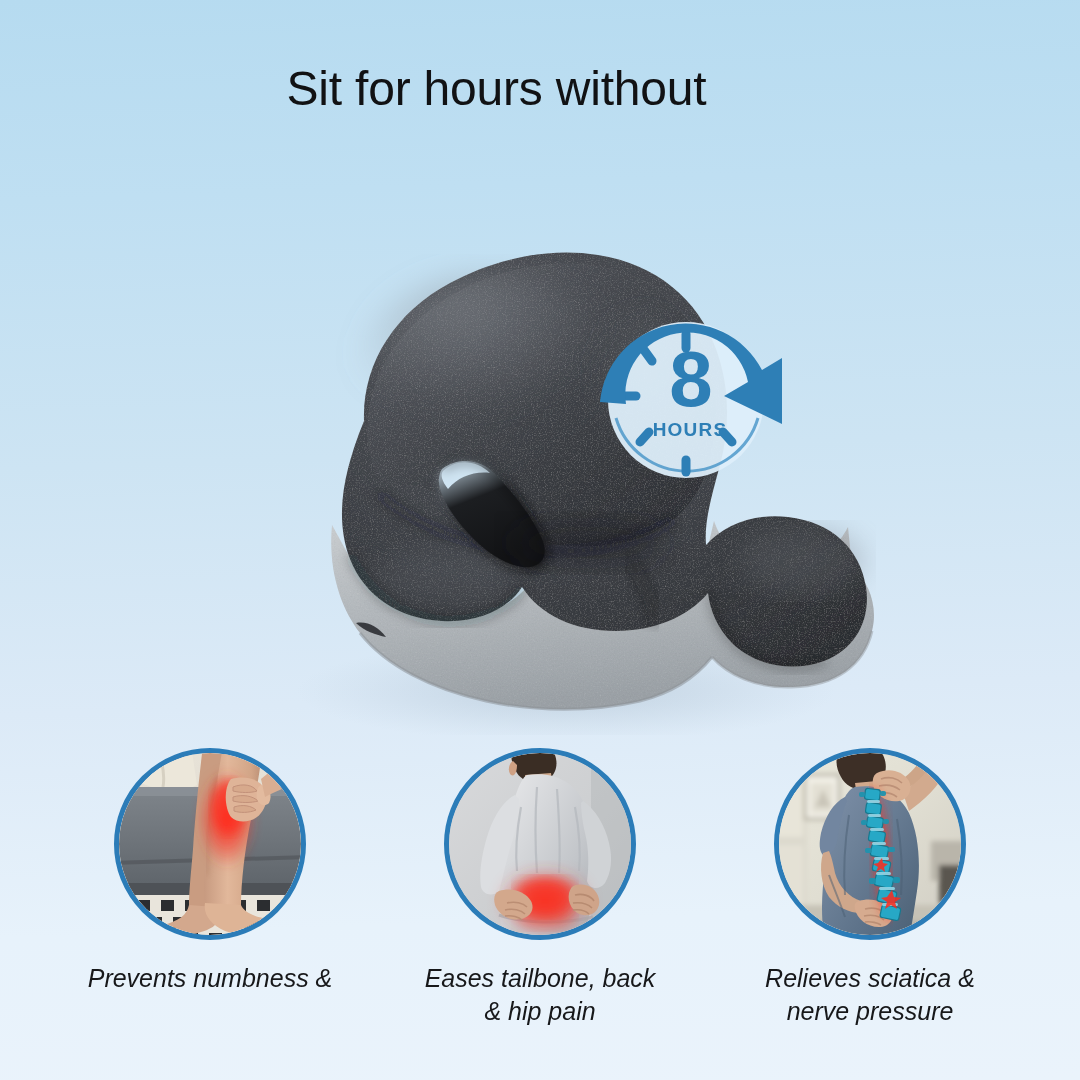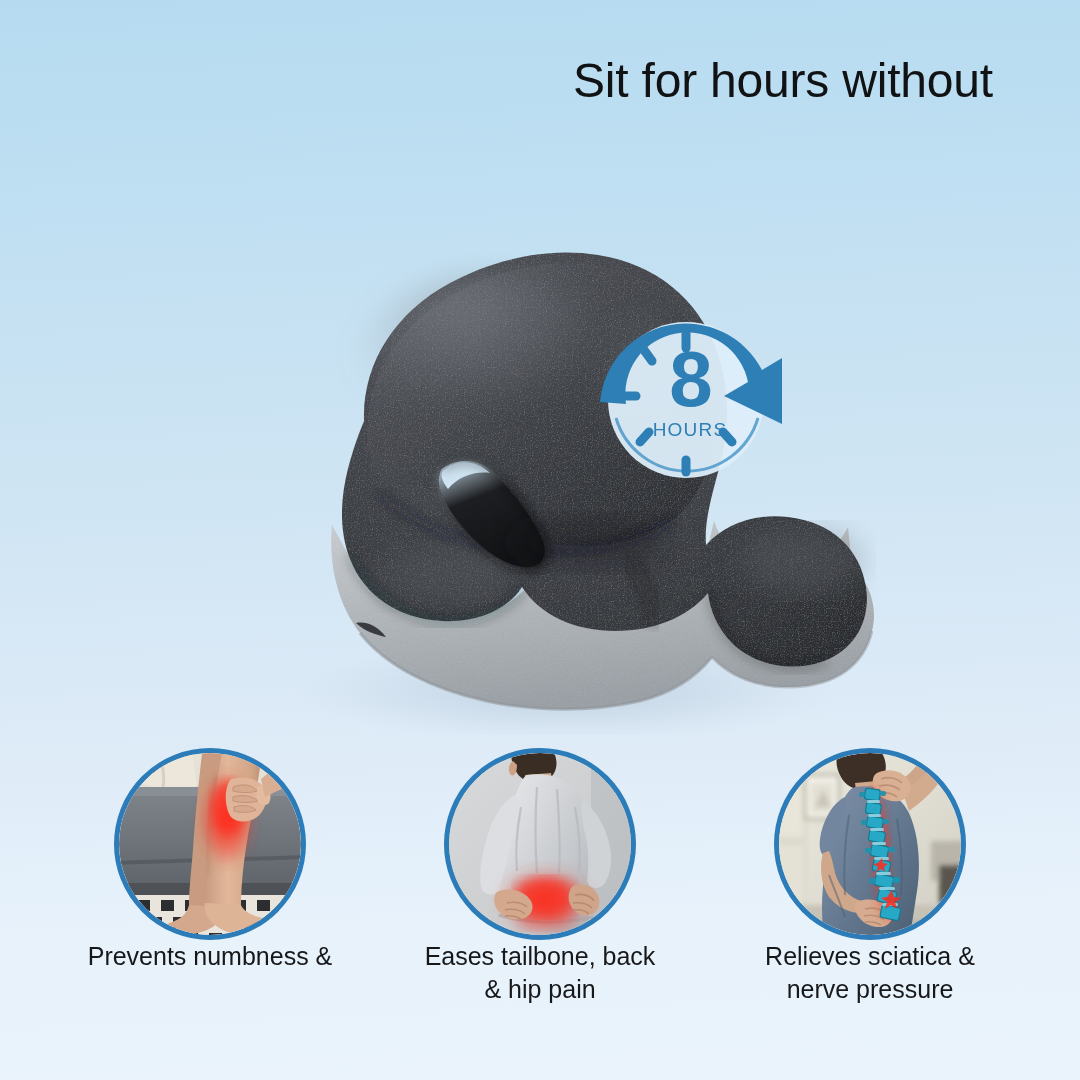--- a/index.html
+++ b/index.html
@@ -19,22 +19,22 @@
        #bfdff2 18%,
        #cde4f3 42%,
        #dceaf7 64%,
        #e7f2fb 84%,
        #eaf3fb 100%);
     overflow:hidden;
   }
 
   
   .headline {
-    position:absolute; left:0; top:52px; width:993px;
-    text-align:right;
+    position:absolute; left:0; top:60px; width:993px;
+    text-align:center;
   }
   .headline .line1 {
     display:block;
     font-size:48px;
     line-height:58px;
     color:#111214;
     font-weight:400;
     letter-spacing:-0.2px;
   }
   .headline .line2 {
@@ -68,21 +68,21 @@
     text-align:center;
     font-size:78px; line-height:78px;
     font-weight:bold;
     color:#2e7fb6;
     letter-spacing:-2px;
   }
   .badge-word {
     position:absolute; left:0; top:124px; width:208px;
     text-align:center;
     font-size:19px; line-height:19px;
-    font-weight:normal;
+    font-weight:bold;
     color:#2e7fb6;
     letter-spacing:1.2px;
   }
 
   
   #benefits {
     position:absolute; left:0; top:748px; width:1080px; height:300px;
   }
   .benefit {
     position:absolute; top:0; width:300px;
@@ -101,25 +101,27 @@
     background:#cfd3d6;
   }
   .photo-inner {
     position:absolute; left:0; top:0; right:0; bottom:0;
     border-radius:50%;
     overflow:hidden;
   }
   .photo-svg { position:absolute; left:-8px; top:-8px; width:198px; height:198px; }
 
   .caption {
+    margin-top:22px;
     text-align:center;
     font-size:25px;
     line-height:33px;
     color:#17181a;
     font-weight:400;
+    font-style:italic;
   }
 </style>
 </head>
 <body>
 
 <div id="page">
 
   <div class="headline">
     <span class="line1">Sit for hours without</span>
   </div>

